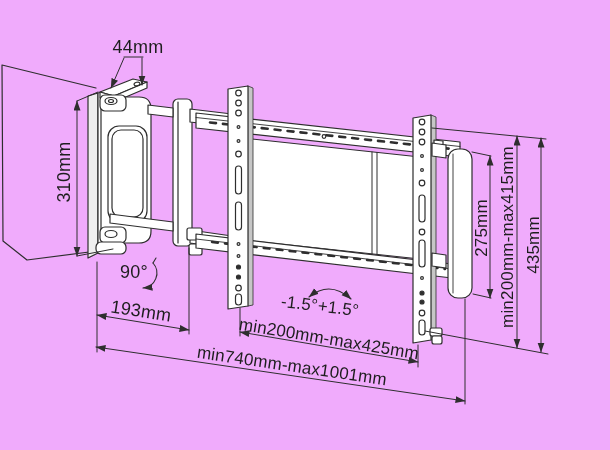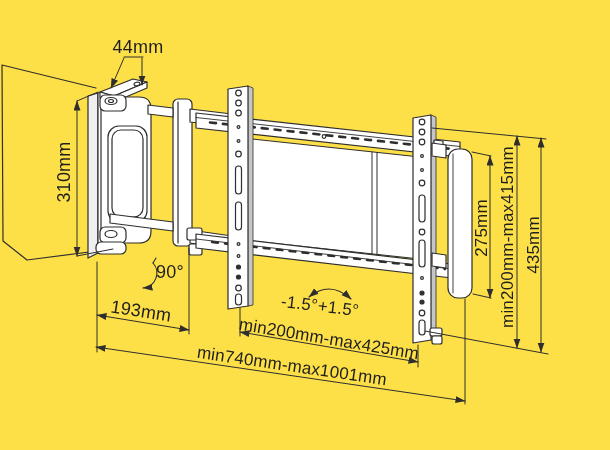--- a/index.html
+++ b/index.html
@@ -1,18 +1,18 @@
 <!DOCTYPE html>
 <html><head>
 <meta charset="utf-8">
 <title>Diagram</title>
 <style>
   html,body{margin:0;padding:0;background:#fff;}
   .stage{
-    position:relative;width:610px;height:450px;background:#fde047;overflow:hidden;
+    position:relative;width:610px;height:450px;background:#f0abfc;overflow:hidden;
     font-family:"Liberation Sans",sans-serif;
   }
   .stage svg{position:absolute;left:0;top:0;}
   .lbl{
     position:absolute;color:#1e1e1e;white-space:nowrap;
     font-size:18px;line-height:1;letter-spacing:.2px;
     transform:translate(-50%,-50%) rotate(var(--r,0deg));
   }
   .lbl.sm{font-size:17px;}
 </style>
@@ -186,21 +186,21 @@
   <g stroke-width="1">
     <path d="M432,128 L546,139"></path>
     <path d="M425,331 L548,354"></path>
     <path d="M517,136 L517,348" marker-start="url(#arr)" marker-end="url(#arr)"></path>
     <path d="M541,138 L541,352" marker-start="url(#arr)" marker-end="url(#arr)"></path>
   </g>
 </svg>
 
 <div class="lbl" style="left:138px;top:47px;">44mm</div>
 <div class="lbl" style="left:64px;top:172px;--r:-90deg;">310mm</div>
-<div class="lbl" style="left:134px;top:272px;margin-left:36px;">90°</div>
+<div class="lbl" style="left:134px;top:272px;">90°</div>
 <div class="lbl" style="left:141px;top:311px;--r:9deg;">193mm</div>
 <div class="lbl sm" style="left:320px;top:306px;--r:7deg;">-1.5°+1.5°</div>
 <div class="lbl sm" style="left:329px;top:339px;--r:9.5deg;">min200mm-max425mm</div>
 <div class="lbl sm" style="left:292px;top:366px;--r:8.3deg;">min740mm-max1001mm</div>
 <div class="lbl sm" style="left:481px;top:228px;--r:-90deg;">275mm</div>
 <div class="lbl sm" style="left:507px;top:237px;--r:-90deg;">min200mm-max415mm</div>
 <div class="lbl sm" style="left:533px;top:245px;--r:-90deg;">435mm</div>
 
 </div>
 

